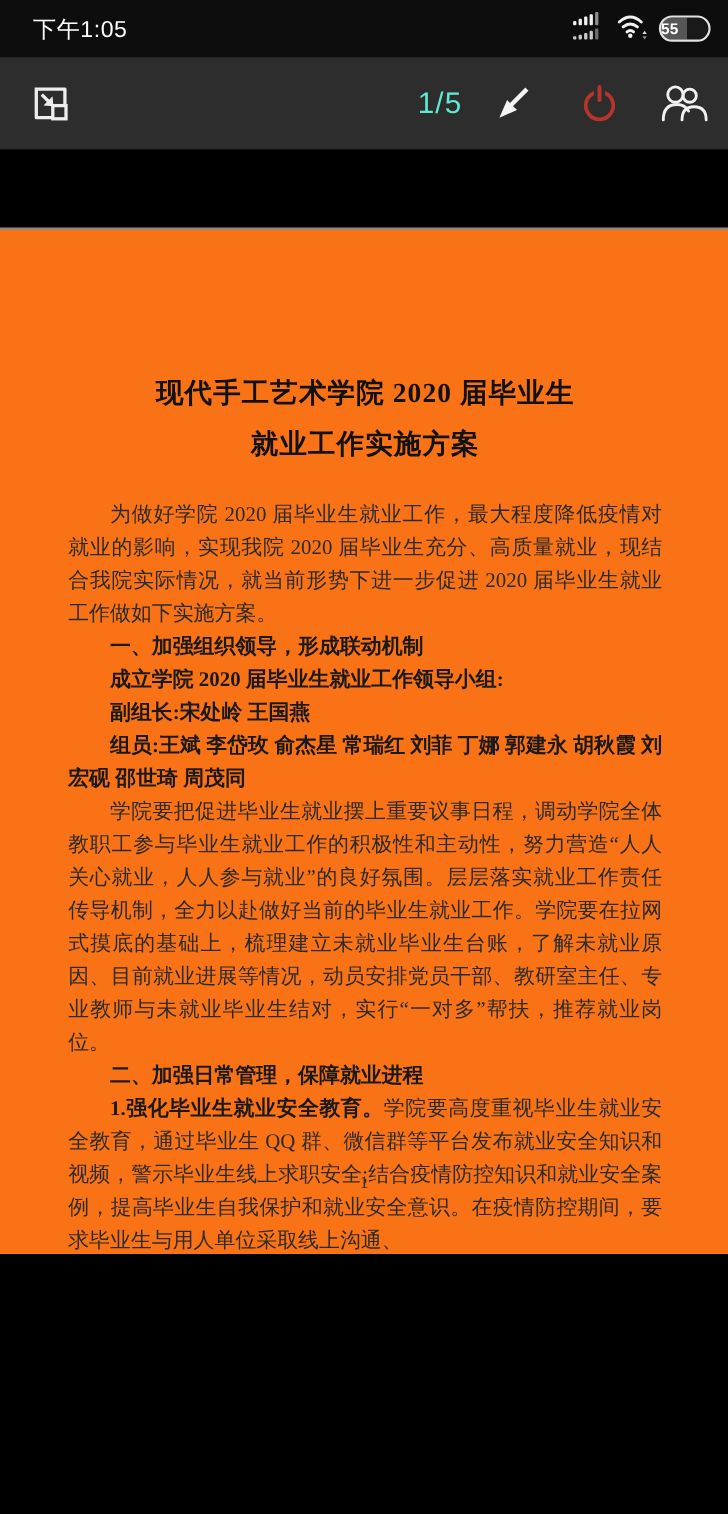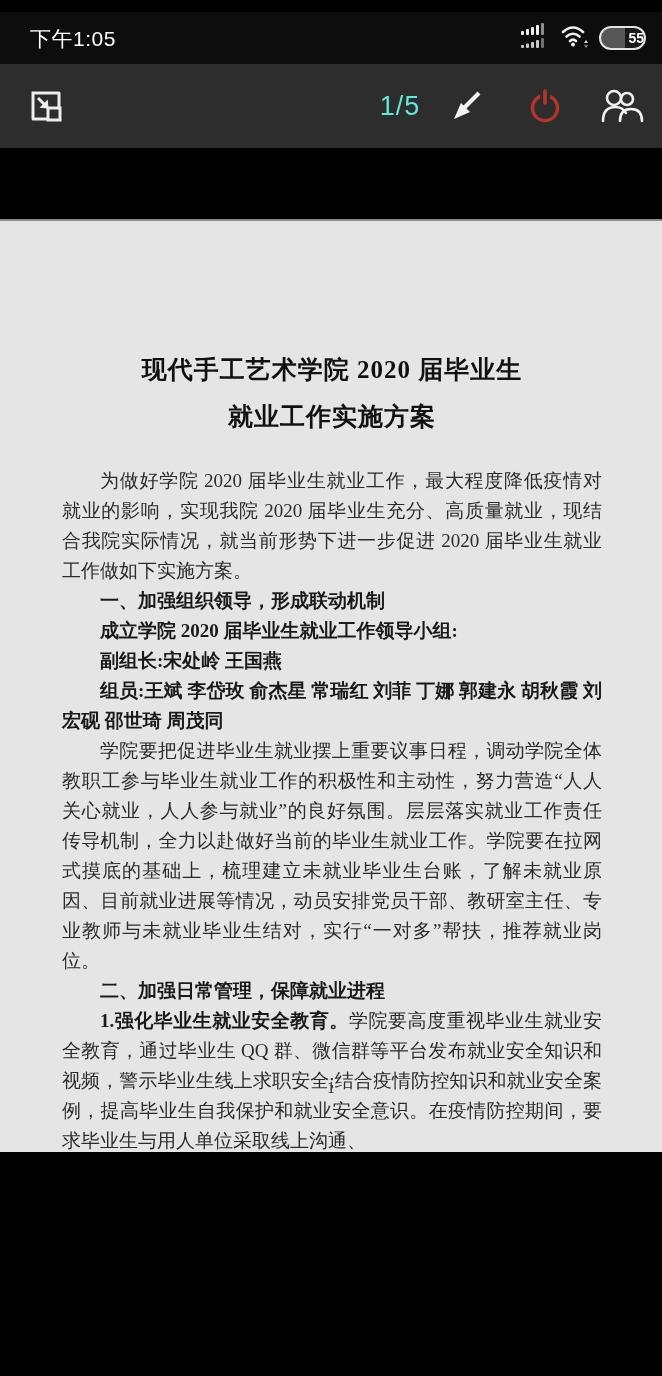--- a/index.html
+++ b/index.html
@@ -1,40 +1,40 @@
 <!DOCTYPE html>
 <html><head>
 <meta charset="utf-8">
 <style>
   * { margin:0; padding:0; box-sizing:border-box; }
   html,body { background:#000; }
   body { font-family:"Liberation Sans", sans-serif; }
-  .screen { position:relative; width:662px; height:1140px; overflow:hidden; background:#000; margin:12px auto; }
+  .screen { position:relative; width:662px; height:1140px; overflow:hidden; background:#000; margin:0 auto; }
 
   
   .status-bar { position:absolute; top:0; left:0; width:662px; height:52px; background:#0d0d0d; color:#fff; }
   .status-time { position:absolute; left:30px; top:13px; font-size:21px; font-weight:500; letter-spacing:.5px; }
   .status-right { position:absolute; right:16px; top:0; height:52px; display:flex; align-items:center; gap:9px; }
   .battery-pill { width:47px; height:24px; border:2px solid #e3e3e3; border-radius:13px;
     background:linear-gradient(to right, rgba(255,255,255,.30) 0 55%, rgba(255,255,255,.05) 55% 100%);
-    color:#fff; font-size:14px; font-weight:700; display:flex; align-items:center; justify-content:flex-end; }
+    color:#fff; font-size:14px; font-weight:700; display:flex; align-items:center; justify-content:flex-start; }
 
   
   .toolbar { position:absolute; top:52px; left:0; width:662px; height:84px; background:#2d2d2d; }
   .tb-btn { position:absolute; top:0; height:84px; display:flex; align-items:center; justify-content:center; cursor:pointer; }
   .tb-minimize { left:18px; width:56px; }
   .tb-pointer { left:438px; width:60px; }
   .tb-power { left:515px; width:60px; }
   .tb-people { left:592px; width:62px; }
   .page-indicator { position:absolute; left:355px; top:0; height:84px; width:90px; display:flex; align-items:center; justify-content:center;
     color:#5eead4; font-size:27px; letter-spacing:1px; }
 
   
   .band-top { position:absolute; top:136px; left:0; width:662px; height:71px; background:#000; }
-  .doc-page { position:absolute; top:207px; left:0; width:662px; height:934px; background:#e5e5e5; border-top:2px solid #8a8a8a; }
+  .doc-page { position:absolute; top:207px; left:0; width:662px; height:934px; background:#f97316; border-top:2px solid #8a8a8a; }
   .doc-inner { position:absolute; top:0; left:0; width:662px; height:934px; padding:134px 60px 0 62px;
     font-family:"Liberation Serif", serif; color:#2b2b2b; }
   .doc-title { text-align:center; font-size:25px; font-weight:700; color:#111; line-height:30px; letter-spacing:1px; }
   .doc-title.t1 { margin-bottom:17px; }
   .doc-title.t2 { margin-bottom:34px; }
   .doc-body { font-size:19px; line-height:30px; text-align:justify; }
   .doc-body p { text-indent:38px; }
   .doc-body .bold { font-weight:700; color:#191919; }
   .page-num { position:absolute; bottom:56px; left:0; width:662px; text-align:center; font-size:16px; color:#333;
     font-family:"Liberation Serif", serif; }

